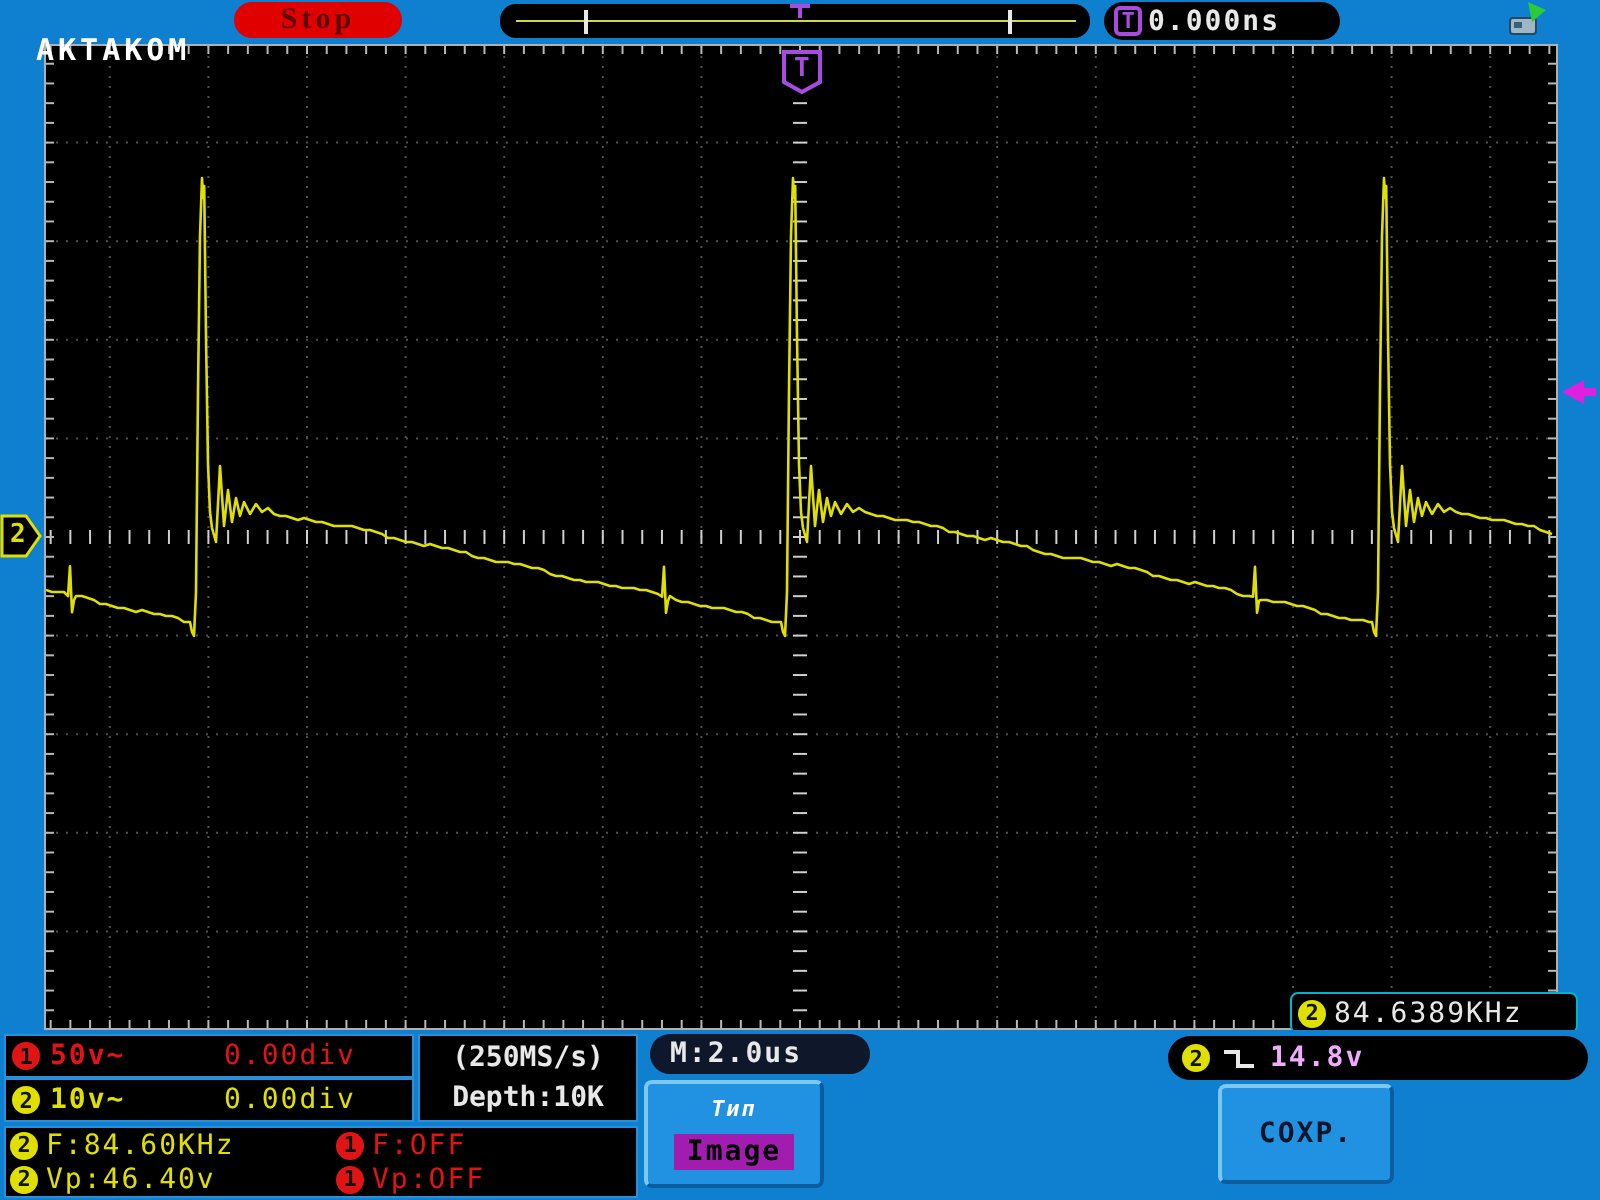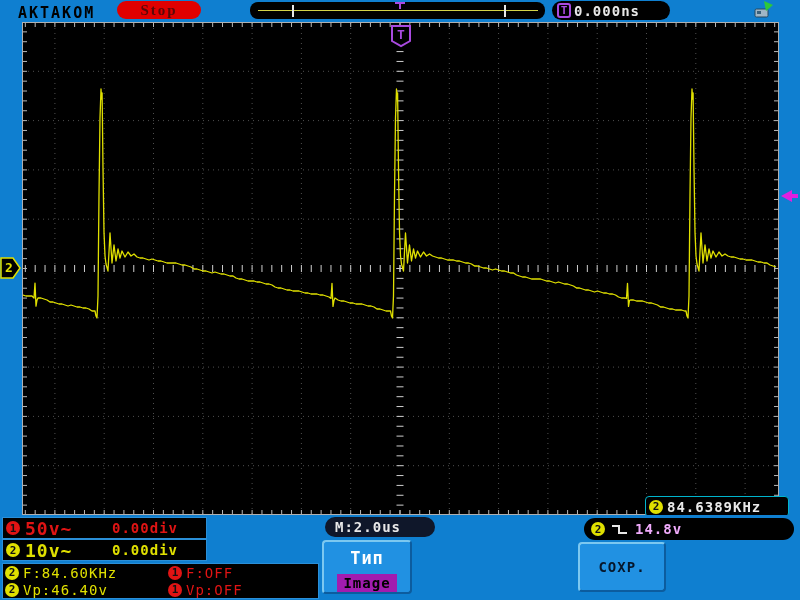--- a/index.html
+++ b/index.html
@@ -8,21 +8,21 @@
     --ch2:#e0e000; --purple:#a94ae0; --magenta:#e020e0; --cyan:#00b4cc;
     --stop-red:#e00000;
   }
   *{margin:0;padding:0;box-sizing:border-box;}
   html,body{width:800px;height:600px;overflow:hidden;}
   body{position:relative;background:var(--bar-blue);
        font-family:"DejaVu Sans Mono",monospace;}
   .abs{position:absolute;}
   
   .topbar{left:0;top:0;width:800px;height:22px;background:var(--bar-blue);}
-  .brand{left:18px;top:4px;color:#000000;font-size:15px;font-weight:bold;letter-spacing:2px;}
+  .brand{left:18px;top:16px;color:#ffffff;font-size:15px;font-weight:bold;letter-spacing:2px;}
   .stop-badge{left:117px;top:1px;width:84px;height:18px;border-radius:10px;
       background:var(--stop-red);color:#5c0808;font-size:15px;font-weight:bold;
       text-align:center;line-height:19px;letter-spacing:2px;font-family:Liberation Serif, serif;}
   .hpos-bar{left:250px;top:2px;width:295px;height:17px;background:#000;border-radius:8px;}
   .hpos-line{left:8px;top:8px;width:280px;height:1px;background:#d4d44a;}
   .hpos-tick{top:3px;width:2px;height:12px;background:#e8e8e8;}
   .trig-pill{left:552px;top:1px;width:118px;height:19px;background:#000;border-radius:10px;
       display:flex;align-items:center;gap:3px;padding-left:5px;}
   .t-icon{width:14px;height:15px;border:2px solid var(--purple);border-radius:3px;
       color:var(--purple);font-size:11px;font-weight:bold;text-align:center;line-height:11px;
@@ -32,51 +32,51 @@
   .ch-marker{left:0;top:257px;width:21px;height:22px;}
   .ch-marker span{position:absolute;left:5px;top:3px;color:var(--ch2);font-size:13px;font-weight:bold;}
   .t-shield{left:390px;top:24px;width:22px;height:24px;}
   .t-shield span{position:absolute;left:7px;top:3px;color:var(--purple);font-size:13px;font-weight:bold;}
   .trig-arrow{left:779px;top:188px;width:20px;height:16px;}
   .hpos-tmark{left:394px;top:1px;width:12px;height:9px;}
   .usb-icon{left:752px;top:1px;width:22px;height:17px;}
   .freq-badge{left:645px;top:496px;width:144px;height:21px;background:#000;
       border:1px solid var(--cyan);border-radius:4px;display:flex;align-items:center;
       gap:4px;padding-left:3px;}
-  .freq-badge .val{color:#e8e8e8;font-size:14px;font-weight:bold;letter-spacing:1px;}
+  .freq-badge .val{color:#e8e8e8;font-size:14px;font-weight:normal;letter-spacing:1px;}
   .badge{display:inline-flex;width:14px;height:14px;border-radius:50%;align-items:center;
       justify-content:center;font-size:11px;font-weight:bold;color:#111;flex:0 0 auto;}
   .badge.red{background:var(--ch1);} .badge.yel{background:var(--ch2);}
   
   .bottombar{left:0;top:515px;width:800px;height:85px;background:var(--bar-blue);}
   .panel{position:absolute;background:#000;border:1px solid var(--panel-border);}
   .p-ch{left:2px;top:2px;width:205px;height:44px;}
   .p-ch .row{display:flex;align-items:center;gap:5px;height:20px;padding:0 28px 0 3px;}
   .p-ch .div{height:2px;background:var(--panel-border);}
-  .p-ch .scale{font-size:18px;font-weight:bold;letter-spacing:1px;}
-  .p-ch .pos{margin-left:auto;font-size:14px;font-weight:bold;letter-spacing:1px;}
+  .p-ch .scale{font-size:14px;font-weight:bold;letter-spacing:1px;}
+  .p-ch .pos{margin-left:auto;font-size:14px;font-weight:normal;letter-spacing:1px;}
   .red-t{color:var(--ch1);} .yel-t{color:var(--ch2);}
   .p-acq{left:209px;top:2px;width:110px;height:44px;display:flex;flex-direction:column;
       justify-content:space-evenly;align-items:center;}
   .p-acq div{color:#e8e8e8;font-size:14px;font-weight:bold;}
   .m-badge{left:325px;top:2px;width:110px;height:20px;background:#0f172a;border-radius:10px;
       color:#e8e8e8;font-size:14px;font-weight:bold;line-height:20px;padding-left:10px;letter-spacing:1px;}
   .p-meas{left:2px;top:48px;width:317px;height:36px;}
   .p-meas .row{display:flex;align-items:center;height:17px;padding-left:2px;}
   .p-meas .cell-l{display:flex;align-items:center;gap:4px;width:163px;}
   .p-meas .cell-r{display:flex;align-items:center;gap:4px;}
   .p-meas .txt{font-size:14px;font-weight:normal;letter-spacing:1px;}
   .softkey{position:absolute;background:var(--btn-blue);border-radius:4px;
       border-top:2px solid var(--btn-hi);border-left:2px solid var(--btn-hi);
       border-right:2px solid var(--btn-sh);border-bottom:2px solid var(--btn-sh);cursor:pointer;}
   .btn-type{left:322px;top:25px;width:90px;height:54px;text-align:center;}
-  .btn-type .lbl{color:#fff;font-size:17px;font-weight:bold;margin-top:6px;letter-spacing:1px;}
+  .btn-type .lbl{color:#fff;font-size:11px;font-weight:bold;margin-top:6px;letter-spacing:1px;font-style:italic;}
   .btn-type .chip{width:60px;height:18px;background:#a21caf;color:#000;font-size:14px;
       font-weight:bold;margin:6px auto 0;line-height:18px;letter-spacing:1px;}
-  .btn-save{left:578px;top:27px;width:88px;height:50px;display:flex;align-items:center;
+  .btn-save{left:609px;top:27px;width:88px;height:50px;display:flex;align-items:center;
       justify-content:center;color:#06162a;font-size:14px;font-weight:bold;letter-spacing:1px;}
   .trig-info{left:584px;top:3px;width:210px;height:22px;background:#000;border-radius:11px;
       display:flex;align-items:center;gap:6px;padding-left:7px;}
   .trig-info .lvl{color:#f0abfc;font-size:14px;font-weight:bold;letter-spacing:1px;}
   svg.overlay{position:absolute;left:0;top:0;pointer-events:none;}
 </style>
 </head>
 <body>
 
 <svg id="scope-svg" class="overlay" width="800" height="600">
@@ -551,20 +551,24 @@
       <span class="pos red-t">0.00div</span>
     </div>
     <div class="div"></div>
     <div class="row">
       <span class="badge yel">2</span>
       <span class="scale yel-t">10v~</span>
       <span class="pos yel-t">0.00div</span>
     </div>
   </div>
 
+  <div class="panel p-acq">
+    <div>(250MS/s)</div>
+    <div>Depth:10K</div>
+  </div>
 
   <div class="abs m-badge">M:2.0us</div>
 
   <div class="panel p-meas">
     <div class="row">
       <span class="cell-l">
         <span class="badge yel">2</span>
         <span class="txt yel-t">F:84.60KHz</span>
       </span>
       <span class="cell-r">

